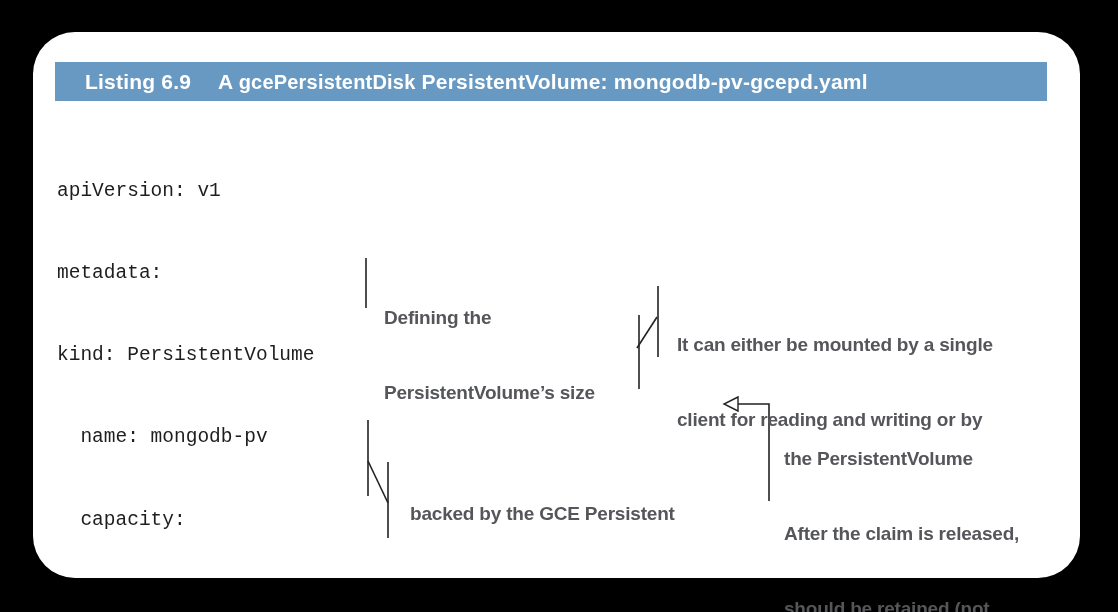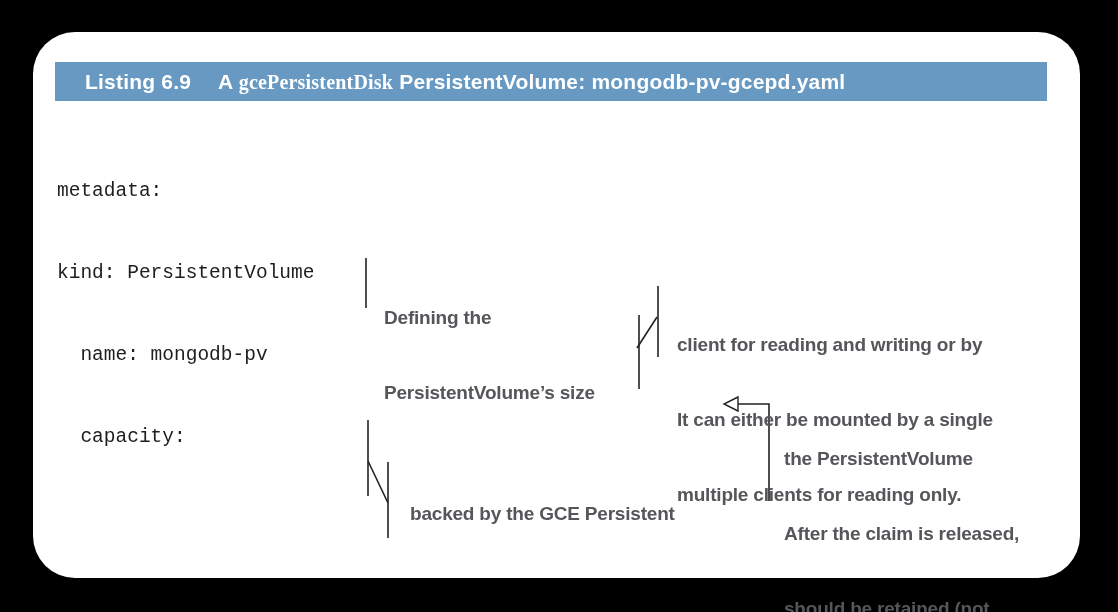--- a/index.html
+++ b/index.html
@@ -27,21 +27,21 @@
   .listing-bar{
     position:absolute;left:55px;top:62px;width:992px;height:39px;
     background:var(--header-bar);
     display:flex;align-items:center;
     color:var(--header-text);
     font-weight:bold;font-size:21px;
     white-space:pre;
   }
   .listing-label{margin-left:30px;letter-spacing:.2px;}
   .listing-title{margin-left:27px;letter-spacing:.2px;}
-  .listing-title .mono{font-family:Liberation Serif, serif;font-weight:bold;font-size:20px;}
+  .listing-title .mono{font-family:Liberation Sans, sans-serif;font-weight:bold;font-size:20px;}
   .code{
     position:absolute;left:57px;top:123px;
     font-family:"Liberation Mono", monospace;
     font-size:19.5px;line-height:27.4px;
     color:var(--code-text);
     white-space:pre;
   }
   .overlay{position:absolute;left:0;top:0;width:1118px;height:612px;pointer-events:none;}
   .overlay line, .overlay polyline{stroke:var(--callout-line);stroke-width:1.6;fill:none;}
   .overlay polygon{stroke:var(--callout-line);stroke-width:1.4;fill:var(--page-background);}
@@ -63,20 +63,21 @@
 <div class="canvas">
 
   <div class="page"></div>
 
   <div class="listing-bar">
     <span class="listing-label">Listing 6.9</span>
     <span class="listing-title"><span>A </span><span class="mono">gcePersistentDisk</span><span> PersistentVolume: mongodb-pv-gcepd.yaml</span></span>
   </div>
 
   <div class="code">
+    <div>apiVersion: v1</div>
     <div>metadata:</div>
     <div>kind: PersistentVolume</div>
     <div>  name: mongodb-pv</div>
     <div>  capacity:</div>
     
     
     
     
     
     
@@ -99,23 +100,22 @@
     <line x1="368" y1="461" x2="388" y2="503"></line>
     <line x1="388" y1="462" x2="388" y2="538"></line>
   </svg>
 
   <div class="ann ann-capacity">
     <div>Defining the</div>
     <div>PersistentVolume’s size</div>
   </div>
 
   <div class="ann ann-access">
+    <div>It can either be mounted by a single</div>
     <div>client for reading and writing or by</div>
-    <div>It can either be mounted by a single</div>
-    <div>multiple clients for reading only.</div>
   </div>
 
   <div class="ann ann-reclaim">
     <div>the PersistentVolume</div>
     <div>After the claim is released,</div>
     <div>should be retained (not</div>
     
   </div>
 
   <div class="ann ann-gce">

